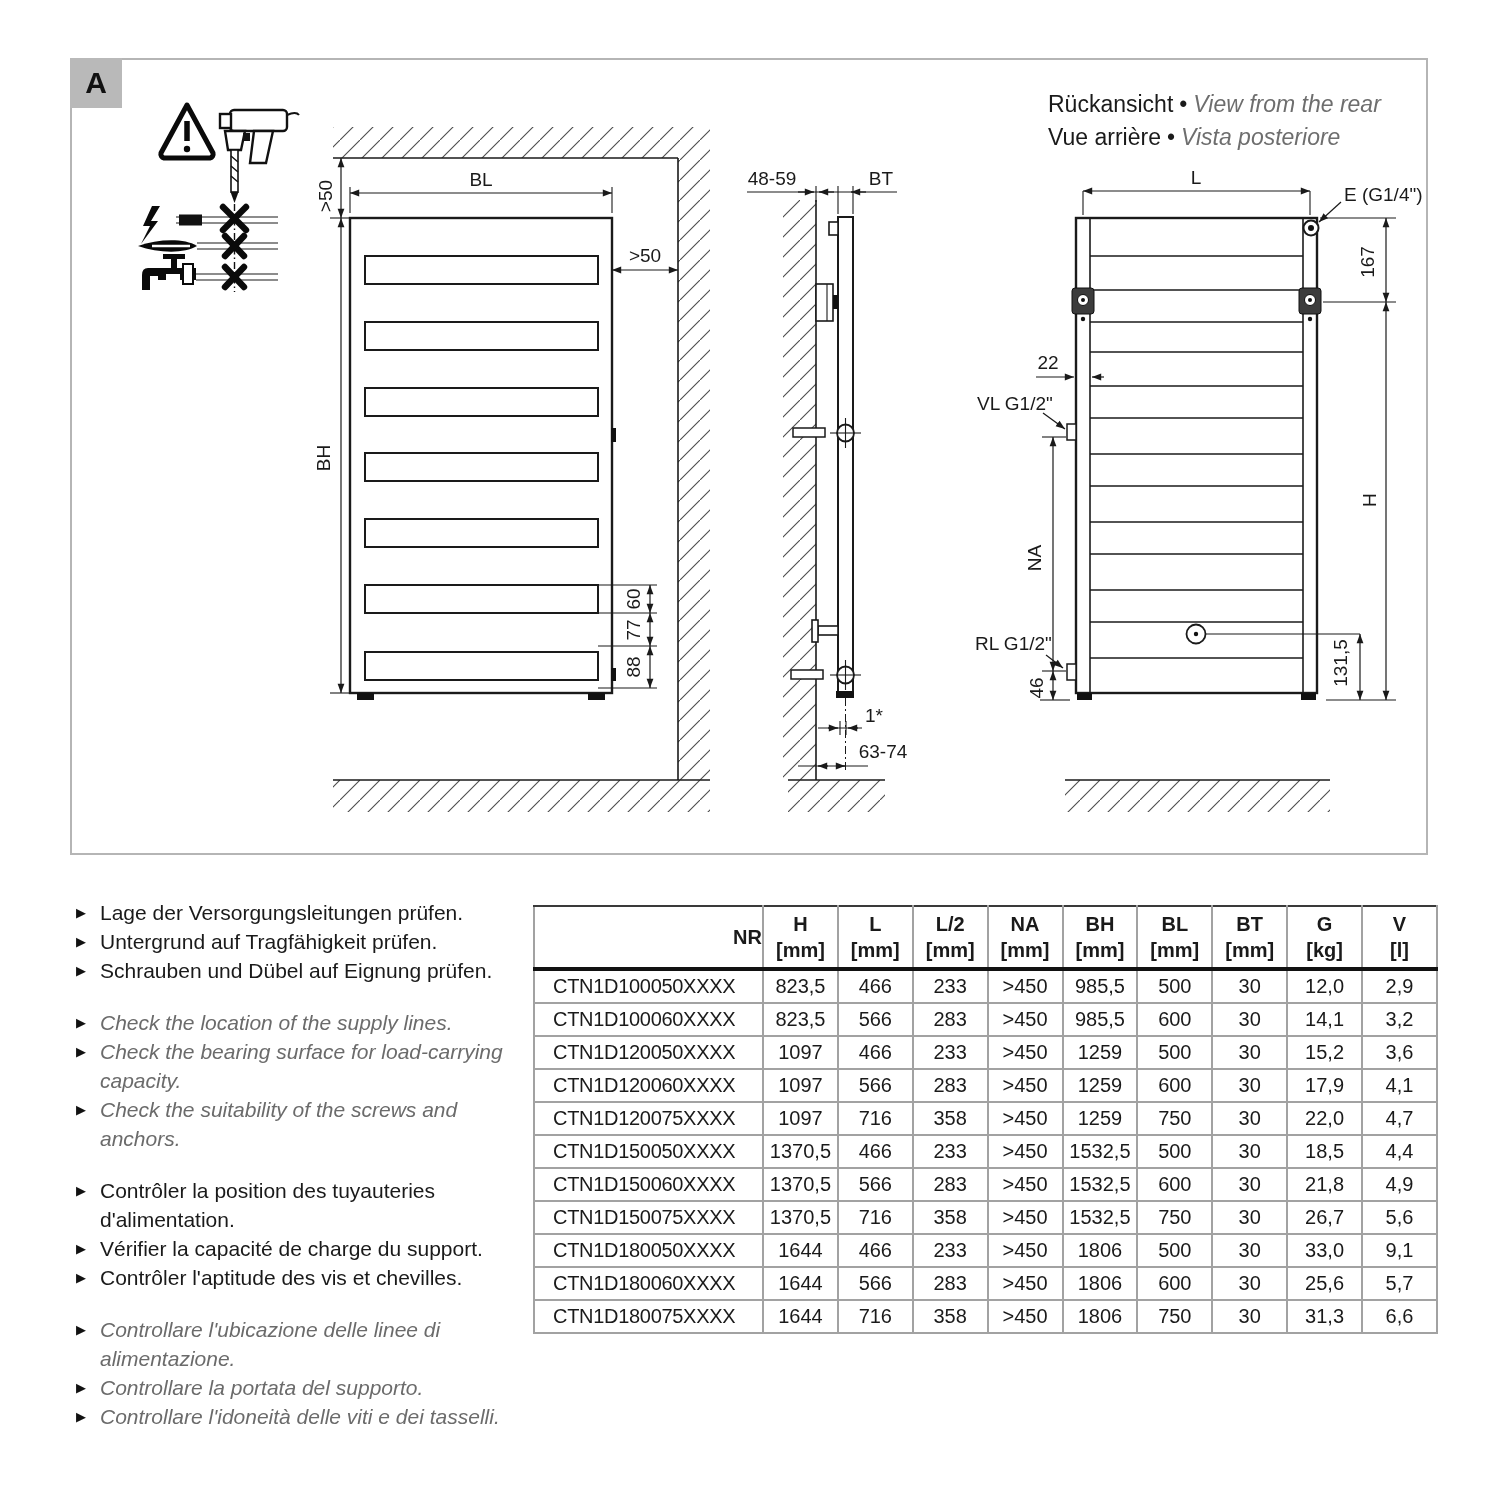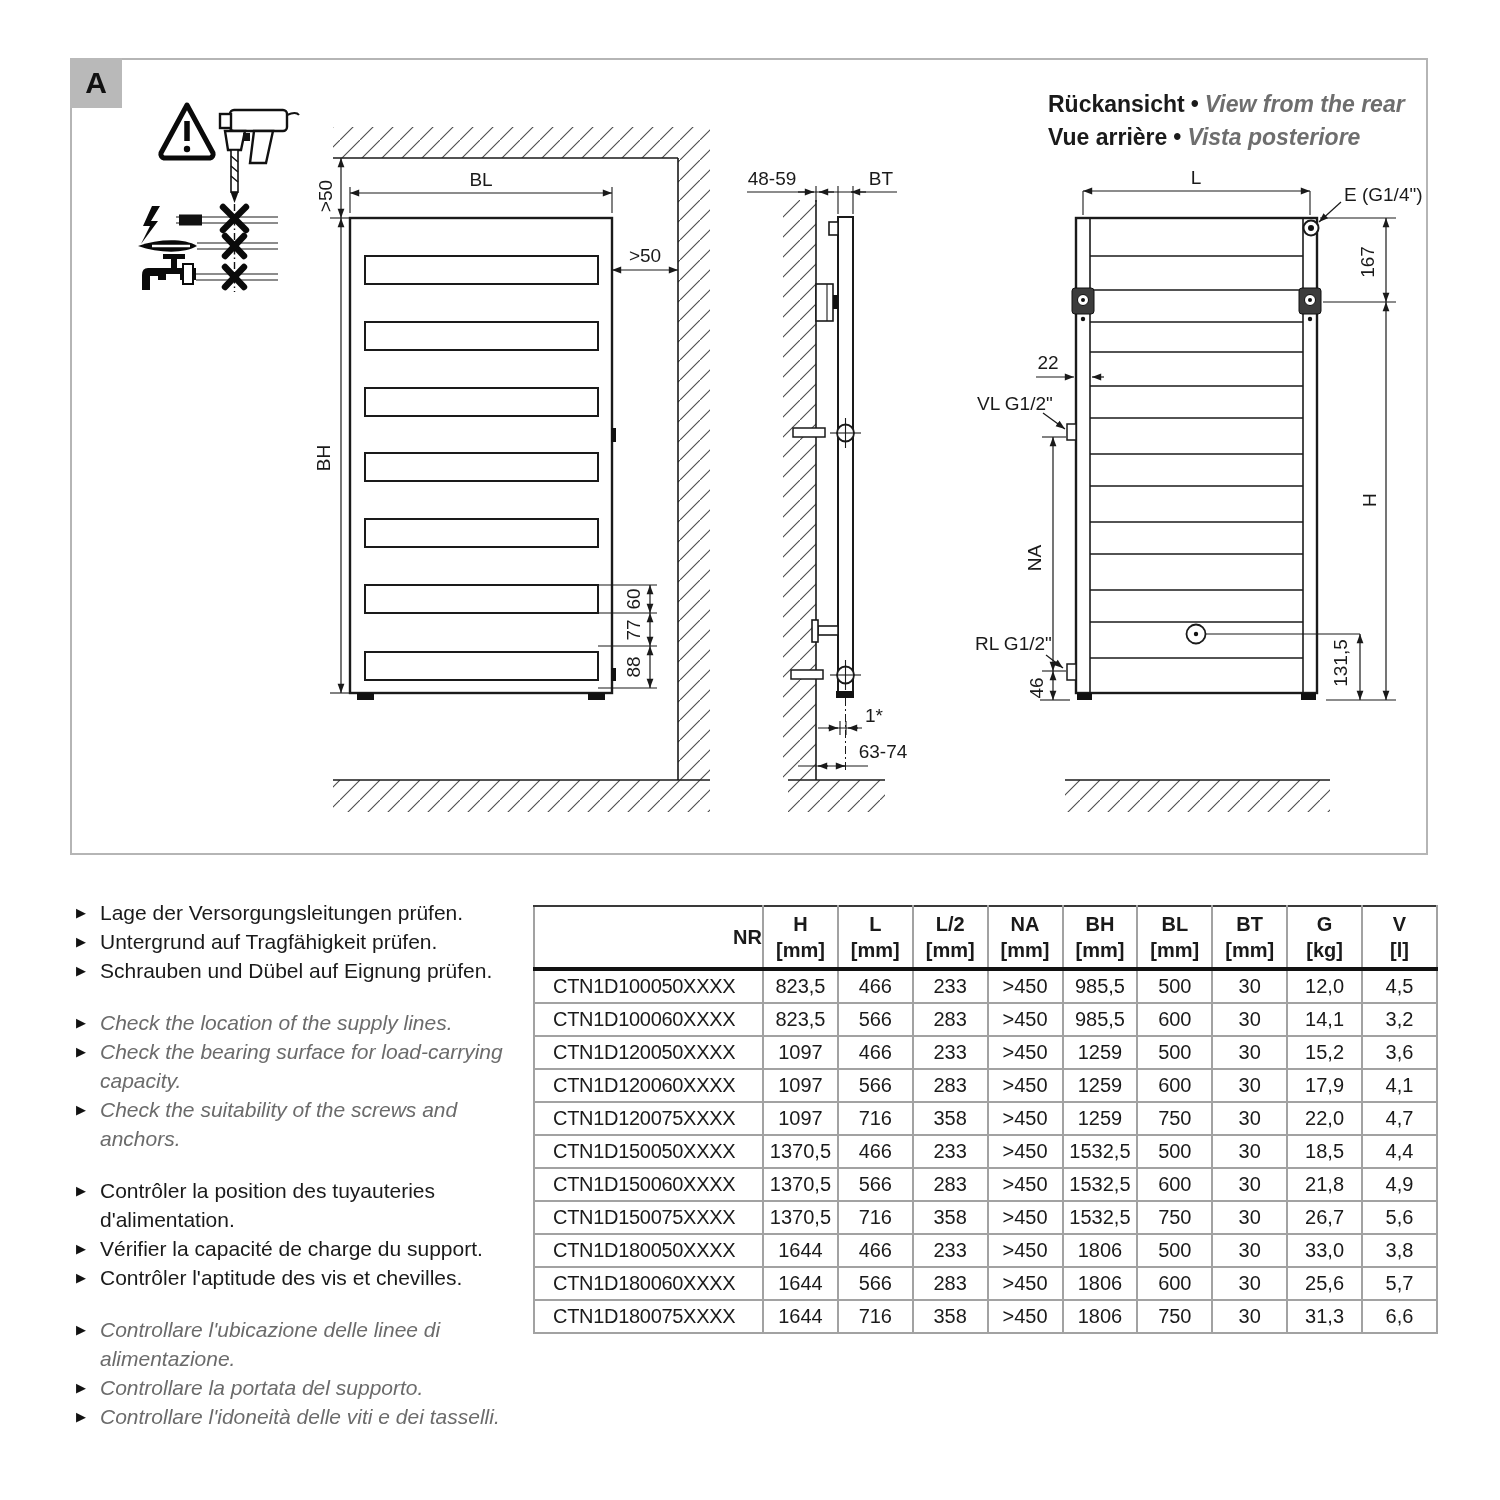--- a/index.html
+++ b/index.html
@@ -5,21 +5,21 @@
   html,body { margin:0; padding:0; background:#ffffff; }
   body { width:1500px; height:1500px; position:relative; font-family:"Liberation Sans", sans-serif; color:#1a1a1a; }
 
   .figure-panel { position:absolute; left:70px; top:58px; width:1358px; height:797px;
                   border:2px solid #b5b5b5; box-sizing:border-box; background:#fff; }
   .figure-panel svg { position:absolute; left:0; top:0; }
   .a-label { position:absolute; left:-2px; top:-2px; width:52px; height:50px; background:#b9b9b9;
              display:flex; align-items:center; justify-content:center;
              font-size:30px; font-weight:bold; color:#111; }
 
-  .rear-title { position:absolute; left:1048px; top:88px; font-size:23px; line-height:33px; white-space:nowrap;font-weight:bold; }
+  .rear-title { position:absolute; left:1048px; top:88px; font-size:23px; line-height:33px; white-space:nowrap; }
   .rear-title .g { color:#6e6e6e; font-style:italic; }
   .rear-title .sep { padding:0 6px; }
 
   .instructions { position:absolute; left:76px; top:898px; width:452px; font-size:21px; }
   .ins-group { margin-bottom:23px; }
   .ins-group.italic { color:#6b6b6b; font-style:italic; }
   .ins-item { display:flex; }
   .ins-item .b { flex:none; width:24px; font-size:13px; line-height:29px; color:#111; font-style:normal; }
   .ins-item .t { line-height:29px; }
 
@@ -407,21 +407,21 @@
       <tr>
         <td class="nr">CTN1D100050XXXX</td>
         <td>823,5</td>
         <td>466</td>
         <td>233</td>
         <td>&gt;450</td>
         <td>985,5</td>
         <td>500</td>
         <td>30</td>
         <td>12,0</td>
-        <td>4,5</td>
+        <td>2,9</td>
       </tr>
       <tr>
         <td class="nr">CTN1D100060XXXX</td>
         <td>823,5</td>
         <td>566</td>
         <td>283</td>
         <td>&gt;450</td>
         <td>985,5</td>
         <td>600</td>
         <td>30</td>
@@ -503,21 +503,21 @@
       <tr>
         <td class="nr">CTN1D180050XXXX</td>
         <td>1644</td>
         <td>466</td>
         <td>233</td>
         <td>&gt;450</td>
         <td>1806</td>
         <td>500</td>
         <td>30</td>
         <td>33,0</td>
-        <td>3,8</td>
+        <td>9,1</td>
       </tr>
       <tr>
         <td class="nr">CTN1D180060XXXX</td>
         <td>1644</td>
         <td>566</td>
         <td>283</td>
         <td>&gt;450</td>
         <td>1806</td>
         <td>600</td>
         <td>30</td>

